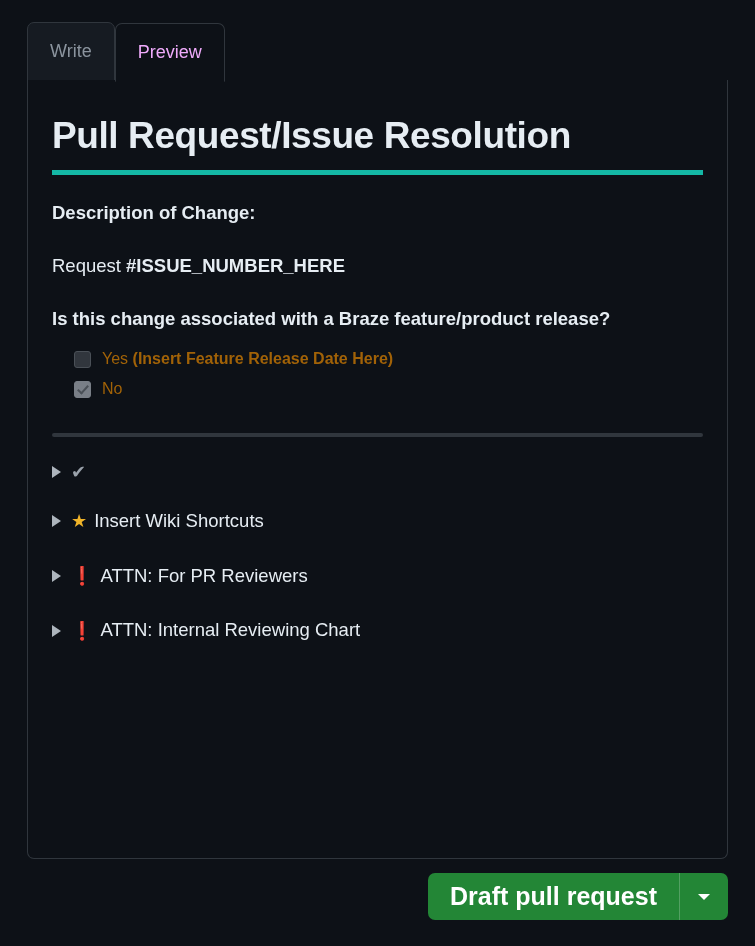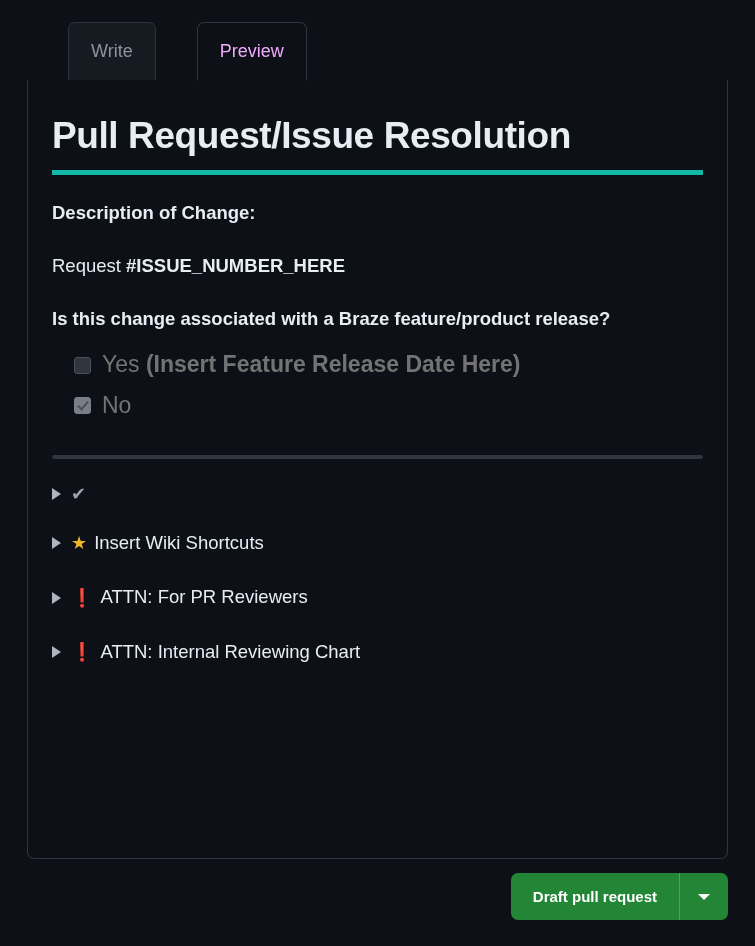--- a/index.html
+++ b/index.html
@@ -16,22 +16,22 @@
   }
 
   
   .tabnav {
     position: absolute;
     left: 27px;
     top: 22px;
     width: 701px;
     height: 59px;
     display: flex;
-    box-sizing: border-box;
-    gap: 41px;
+    align-items: flex-end;
+    box-sizing: border-box;
   }
   .tab {
     height: 59px;
     box-sizing: border-box;
     display: flex;
     align-items: center;
     justify-content: center;
     font-size: 18px;
     padding: 0 22px;
     border: 1px solid transparent;
@@ -110,24 +110,24 @@
 
   
   ul.tasklist {
     list-style: none;
     margin: 14px 0 0 0;
     padding: 0 0 0 22px;
   }
   ul.tasklist li {
     display: flex;
     align-items: center;
-    font-size: 23px;
+    font-size: 16px;
     line-height: 1.55;
     margin-bottom: 5px;
-    color: #737373;
+    color: #a16207;
   }
   .cbx {
     width: 17px;
     height: 17px;
     box-sizing: border-box;
     border-radius: 3px;
     margin-right: 11px;
     flex: none;
     position: relative;
   }
@@ -202,21 +202,21 @@
     align-items: stretch;
     background: #238636;
     border-radius: 7px;
     height: 47px;
     overflow: hidden;
   }
   .split-btn .main {
     display: flex;
     align-items: center;
     padding: 0 22px;
-    font-size: 15px;
+    font-size: 25px;
     font-weight: bold;
     color: #ffffff;
     white-space: nowrap;
   }
   .split-btn .sep {
     width: 1px;
     background: rgba(255,255,255,0.22);
     margin: 0;
   }
   .split-btn .caret-wrap {

